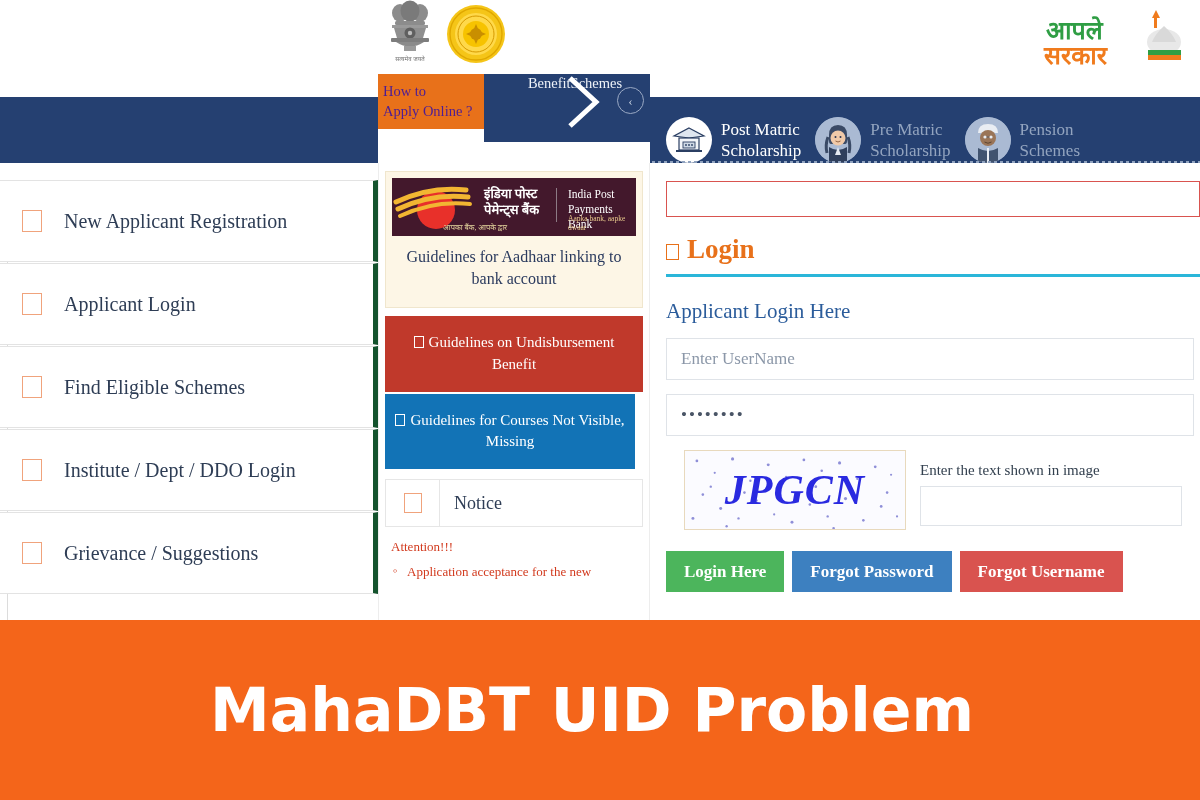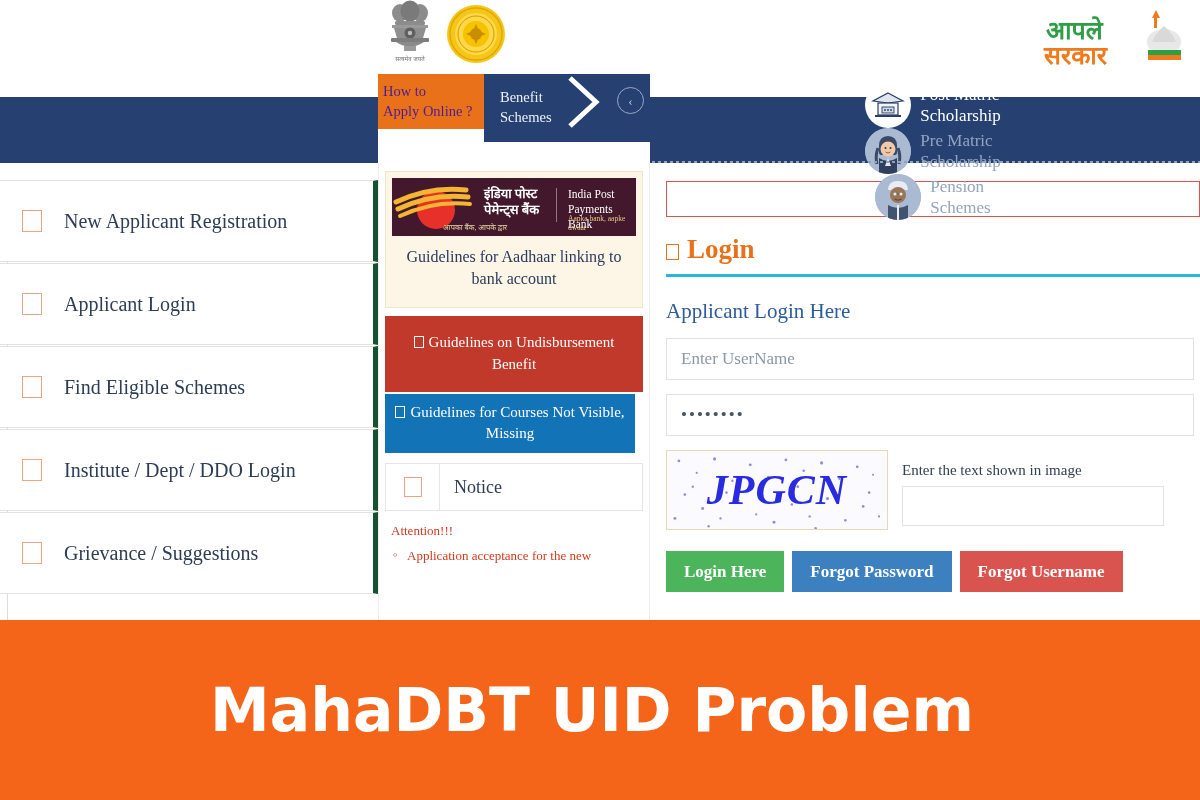--- a/index.html
+++ b/index.html
@@ -32,37 +32,37 @@
 
   
   .ribbon { position: absolute; left: 378px; top: 74px; width: 272px; height: 55px; display:flex; z-index: 6;}
   .tab-orange {
     width: 106px; height: 55px; background: #e8711a; color: #4c1d95;
     display:flex; flex-direction:column; justify-content:center;
     font-size: 14.5px; line-height: 1.35; padding-left: 5px; white-space: nowrap;
   }
   .tab-navy {
     position:relative; width: 166px; height: 68px; background: #254071; color: #eef2f8;
-    display:flex; flex-direction:column; justify-content:center;
+    display:flex; flex-direction:row; justify-content:center;
     font-size: 14.5px; line-height: 1.35; padding-left: 16px;
   }
   .chev-arrow { position:absolute; right: 46px; top: 2px; width: 42px; height: 52px; }
   .carousel-prev {
     position:absolute; right: 6px; top: 13px; width: 27px; height: 27px;
     border: 1.4px solid #9aa9c4; border-radius: 50%;
     display:flex; align-items:center; justify-content:center; color:#c3cede; font-size: 13px;
   }
   .ribbon-white-under {
     position:absolute; left:378px; top:129px; width:272px; height:34px; background:#fff; z-index:5;
   }
 
   
   .cats {
-    position:absolute; left: 652px; top: 82px; width: 548px; height: 54px;
-    display:flex; align-items:center; gap: 0px; z-index: 4; flex-direction: column;
+    position:absolute; left: 652px; top: 113px; width: 548px; height: 54px;
+    display:flex; align-items:center; gap: 0px; z-index: 4;
   }
   .cat { display:flex; align-items:center; gap: 9px; padding-left: 14px; }
   .cat-ico {
     width: 46px; height: 46px; border-radius: 50%; flex: 0 0 46px;
     display:flex; align-items:center; justify-content:center; overflow:hidden;
   }
   .cat-ico.white { background:#ffffff; }
   .cat-ico.dim { background:#9fb0cc; }
   .cat-lbl { font-size: 17px; line-height: 1.25; white-space: nowrap; }
   .cat-lbl.active { color:#ffffff; }
@@ -101,21 +101,21 @@
   .ippb-tag1 { position:absolute; left: 51px; bottom: 4px; color:#e8d9a0; font-size:7.5px; }
   .ippb-tag2 { position:absolute; left: 176px; bottom: 4px; color:#e8c98c; font-size:7.5px; }
   .ippb-cap { text-align:center; color:#2a3a5e; font-size:16px; line-height:1.35; padding: 10px 2px 12px 2px; }
 
   .card-red {
     margin: 8px 6px 0 6px; background:#c0392b; color:#fff; text-align:center;
     padding: 16px 10px; font-size: 15px; line-height:1.45;
   }
   .card-blue {
     margin: 2px 14px 0 6px; background:#1273b6; color:#fff; text-align:center;
-    padding: 8px 8px; font-size: 15px; line-height:1.45;
+    padding: 16px 8px; font-size: 15px; line-height:1.45;
   }
   .box-glyph { display:inline-block; width:10px; height:12px; border:1.2px solid currentColor;
                vertical-align:-1px; margin-right:5px; }
 
   .notice-head {
     margin: 10px 6px 0 6px; border:1px solid #e6e6e6; height: 48px; display:flex; align-items:center;
   }
   .notice-chk-cell { width: 54px; height:48px; border-right:1px solid #e6e6e6; display:flex; align-items:center; justify-content:center; }
   .notice-chk { width:18px; height:20px; border:1.5px solid #f0a37c; background:#fff; }
   .notice-title { font-size: 18px; color:#2e3d55; padding-left: 14px; }
@@ -130,21 +130,21 @@
   .login-head { margin-top: 17px; color:#e8711a; font-size: 27px; font-weight:bold; }
   .login-head .box-glyph { width:13px; height:16px; border-width:1.6px; margin-right:8px; vertical-align:-2px;}
   .cyan-rule { margin-top: 9px; height: 3px; background:#2ab6d9; }
   .sub-head { margin-top: 22px; color:#2b5c9b; font-size: 21px; }
 
   .field { margin-top: 14px; height: 42px; border:1px solid #dfe3e8; background:#fff;
            display:flex; align-items:center; padding-left: 14px; width: 528px; }
   .field .ph { color:#8b97a8; font-size: 17px; }
   .field .dots { color:#4a5566; font-size: 17px; letter-spacing: 2px; }
 
-  .captcha-row { margin-top: 14px; display:flex; align-items:flex-start; gap: 14px; }
+  .captcha-row { margin-top: 14px; display:flex; align-items:flex-start; gap: 14px; justify-content: center; }
   .captcha-img { width: 222px; height: 80px; border:1px solid #e8d9bd; position:relative; overflow:hidden;
                  background:#fbfbff; display:flex; align-items:center; justify-content:center; }
   .captcha-text { font-family:"Liberation Serif", serif; font-style:italic; font-weight:bold;
                   font-size: 42px; color:#2a2ae0; letter-spacing: 1px; position:relative; z-index:2; }
   .captcha-noise { position:absolute; inset:0; z-index:1; }
   .captcha-side { padding-top: 12px; }
   .captcha-lbl { font-size: 15px; color:#33404f; }
   .captcha-input { margin-top: 7px; width: 262px; height: 40px; border:1px solid #dfe3e8; background:#fff; }
 
   .btn-row { margin-top: 21px; display:flex; gap: 8px; font-weight: bold; }

